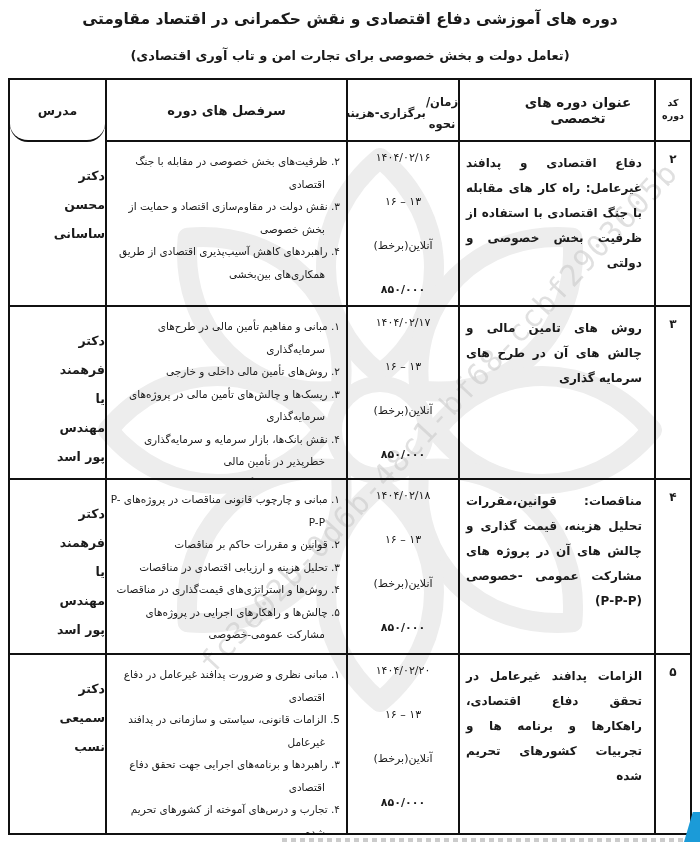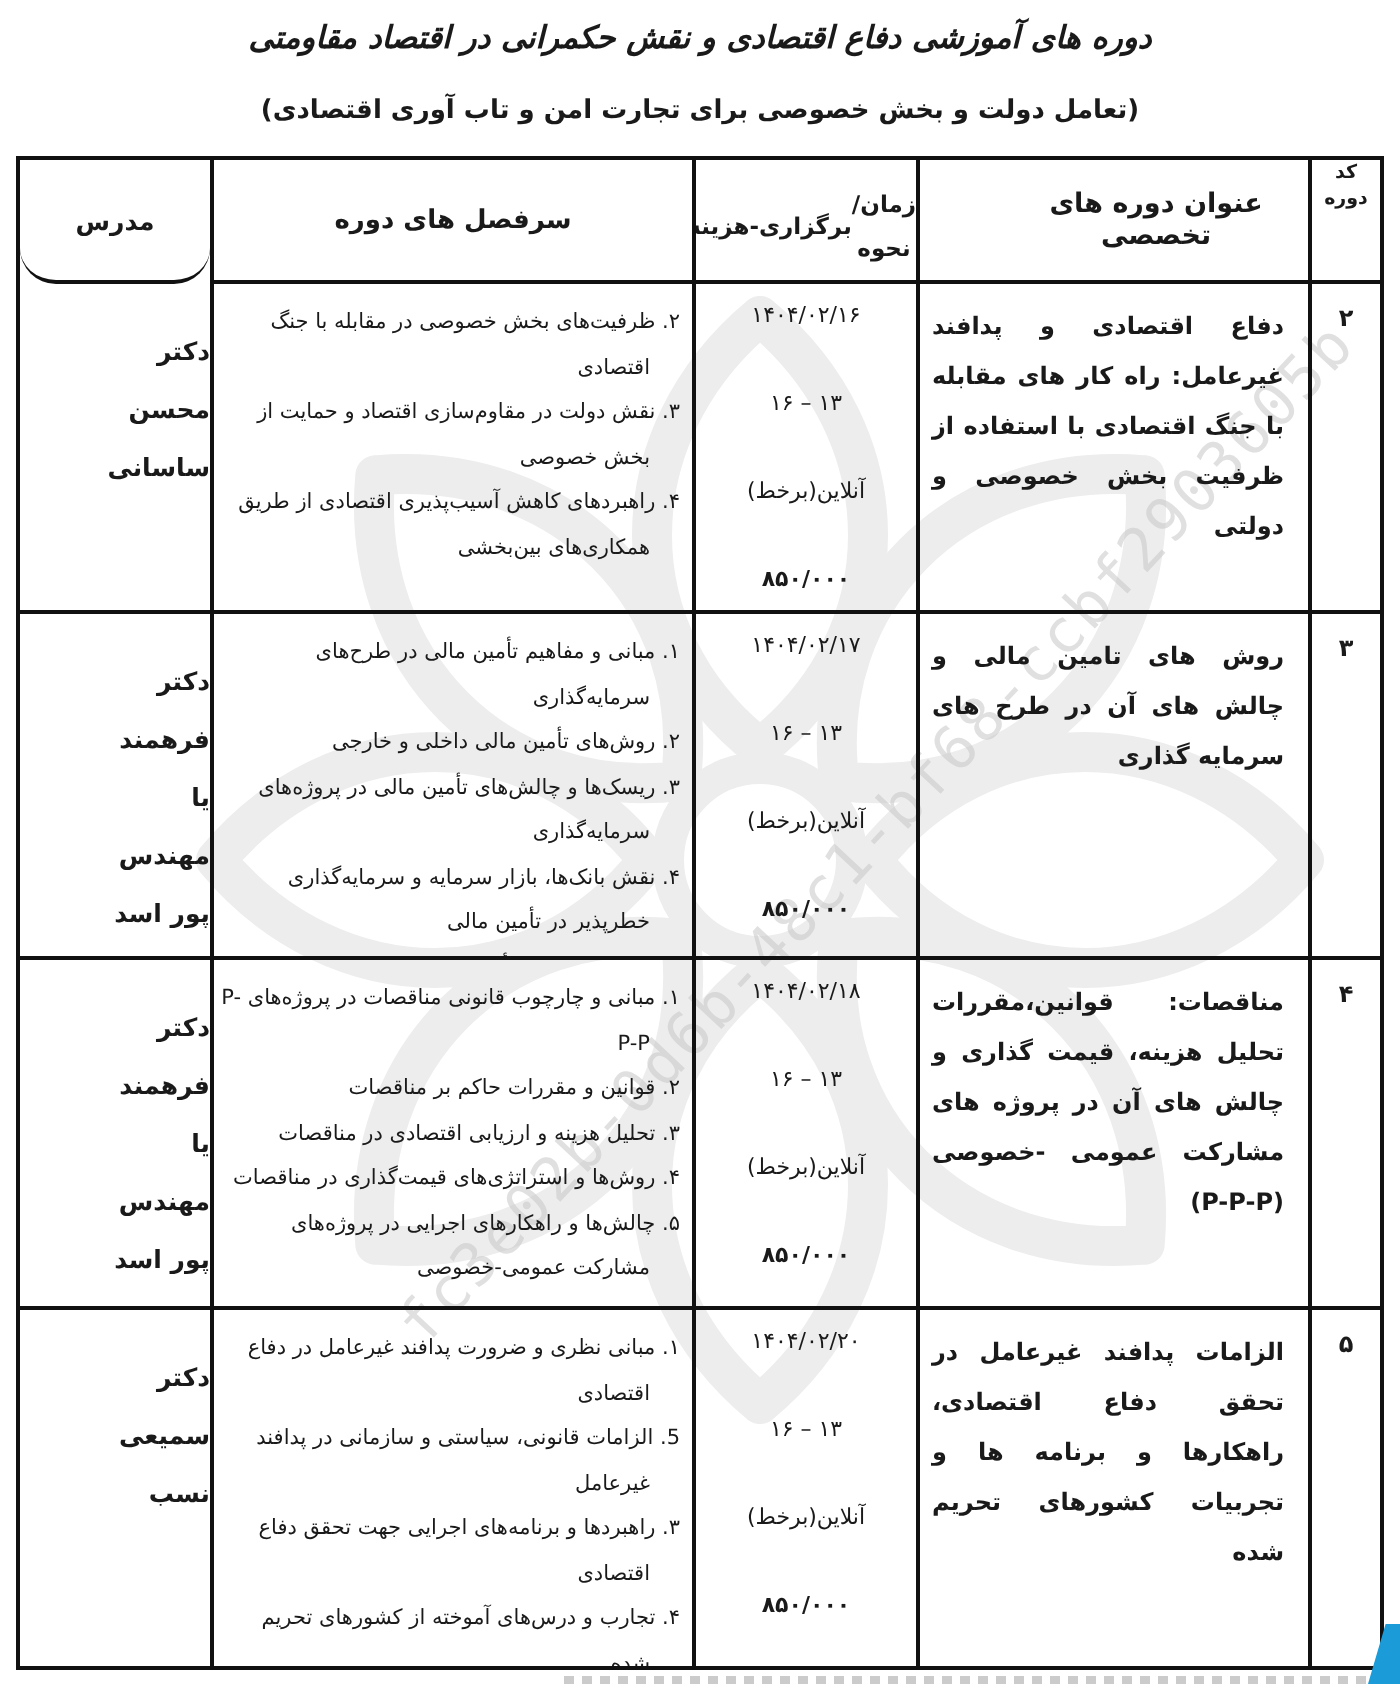--- a/index.html
+++ b/index.html
@@ -10,40 +10,40 @@
   
   .emblem{position:absolute; left:70px; top:120px; width:620px; height:620px; z-index:0;}
   .wm-text{
     position:absolute; left:205px; top:650px; z-index:1;
     font-family:"DejaVu Sans Mono", monospace; font-size:30px; letter-spacing:1.5px;
     color:#c7c7c7; opacity:.55; white-space:nowrap; direction:ltr;
     transform:rotate(-47deg); transform-origin:0 50%;
   }
   
   .title{position:absolute; top:10px; left:0; width:100%; text-align:center;
-         font-size:15.5px; font-weight:bold; z-index:2; margin:0;font-style:italic;}
+         font-size:15.5px; font-weight:bold; z-index:2; margin:0;}
   .subtitle{position:absolute; top:48px; left:0; width:100%; text-align:center;
          font-size:13px; font-weight:bold; z-index:2; margin:0;}
   
   .table{
     position:absolute; left:8px; right:8px; top:78px; height:757px; z-index:2;
     display:grid; direction:rtl;
     grid-template-columns:36px 196px 112px 241px 1fr;
     grid-template-rows:62px 165px 173px 175px 1fr;
     border:2px solid #111; box-sizing:border-box; background:transparent;
   }
   .cell{border-left:2px solid #111; border-bottom:2px solid #111;
         box-sizing:border-box; overflow:hidden;}
   .col-instructor{border-left:none;}
   .bb0{border-bottom:none;}
   
   .head{display:flex; align-items:center; justify-content:center;
         font-weight:bold; text-align:center;}
   .head-code{font-size:9.5px; flex-direction:column; line-height:13px;
-        justify-content:flex-start; padding-top:0;}
+        justify-content:flex-start; padding-top:16px;}
   .head-title{font-size:13.5px;padding-left:42px;}
   .head-time{font-size:11.5px; flex-direction:row; line-height:22px;
         justify-content:flex-start; padding-top:5px;text-align:center;}
   .head-outline{font-size:13px;}
   .head-instructor{font-size:12.5px;border-radius:18px;}
   
   .code-cell{text-align:center; font-size:12px; font-weight:bold; padding-top:10px;}
   .title-cell{font-weight:bold; font-size:12px; line-height:25px;
         padding:9px 12px 0 6px; text-align:justify;}
   .time-cell{display:flex; flex-direction:column; align-items:center;

